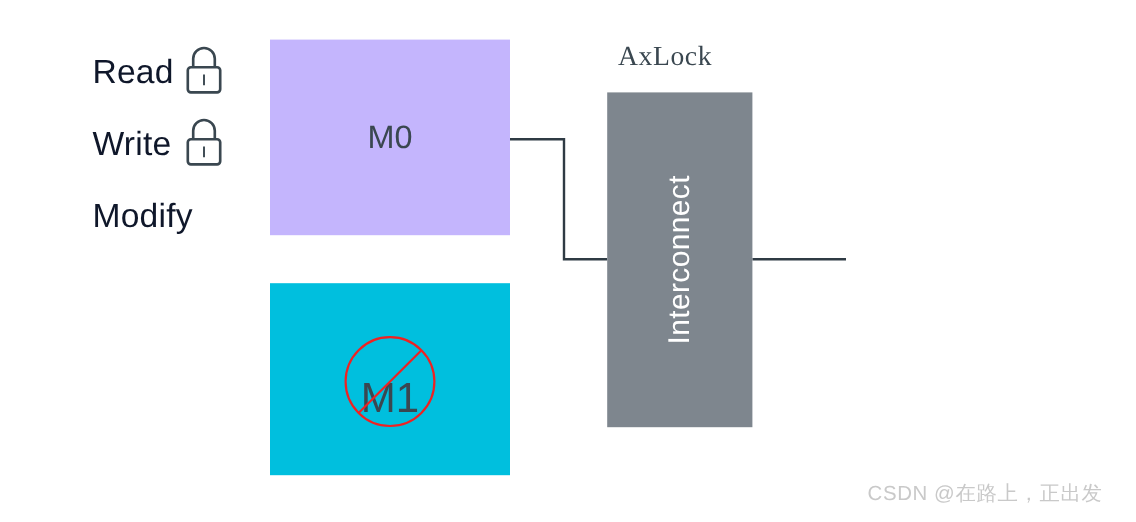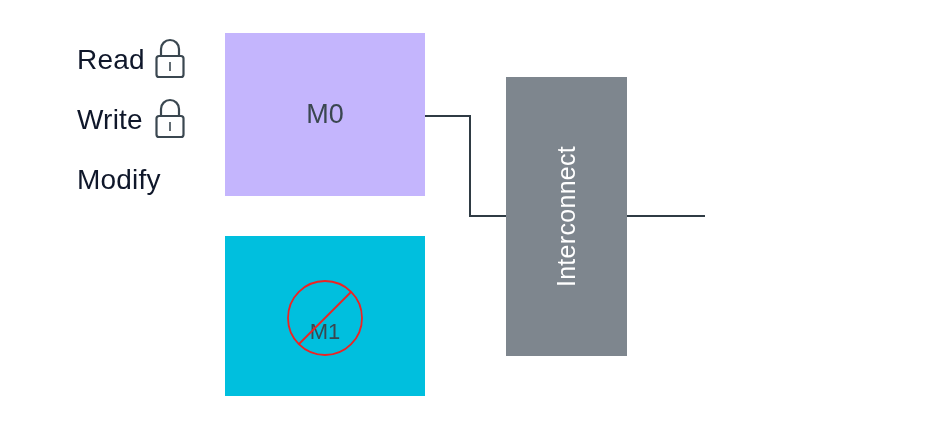--- a/index.html
+++ b/index.html
@@ -64,21 +64,21 @@
     font-size: 27px;
     color: #3a4750;
   }
 
   #block-m1 {
     left: 225px; top: 236px;
     width: 200px; height: 160px;
     background: #00bfde;
   }
   #block-m1 .block-text {
-    font-size: 22px;
+    font-size: 35px;
     color: #3a4750;
     margin-top: 32px;
   }
 
   
   #m1-noentry {
     position: absolute;
     left: 286px; top: 279px;
     width: 78px; height: 78px;
     pointer-events: none;
@@ -182,20 +182,22 @@
     <span class="block-text">M1</span>
   </div>
 
   <div id="m1-noentry">
     <svg width="78" height="78" viewBox="0 0 78 78" xmlns="http://www.w3.org/2000/svg">
       <circle cx="39" cy="39" r="37" fill="none" stroke="#ee2222" stroke-width="1.8"></circle>
       <line x1="13" y1="65" x2="65" y2="13" stroke="#ee2222" stroke-width="1.8"></line>
     </svg>
   </div>
 
+  <div id="axlock-caption">AxLock</div>
 
   <div class="block" id="block-interconnect">
     <span class="block-text">Interconnect</span>
   </div>
 
 
+  <div id="watermark">CSDN @在路上，正出发</div>
 
 </div>
 
 </body></html>

